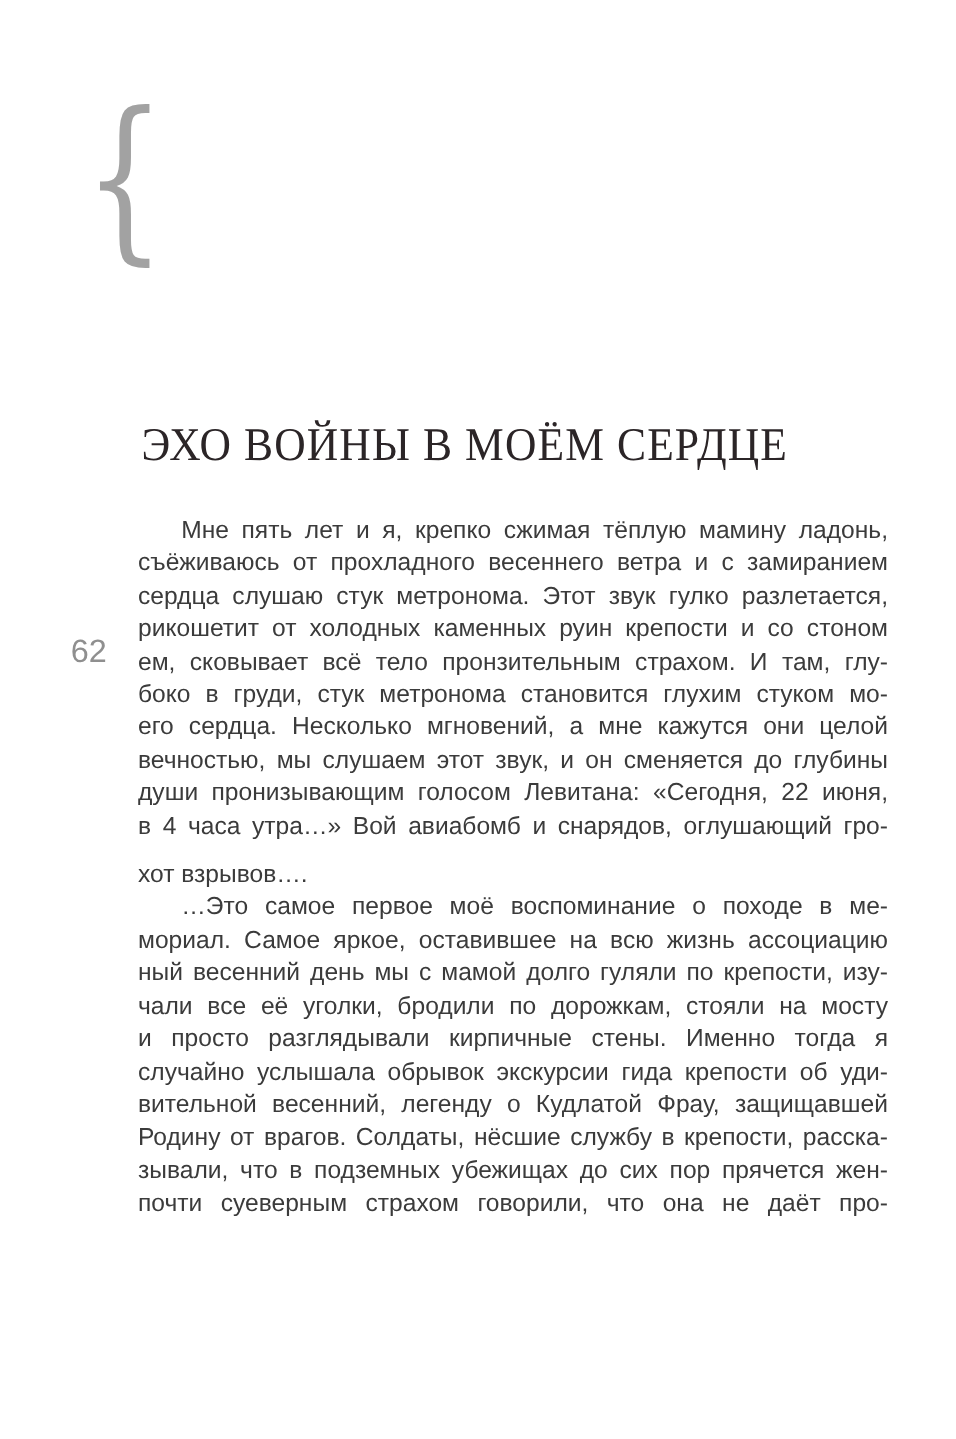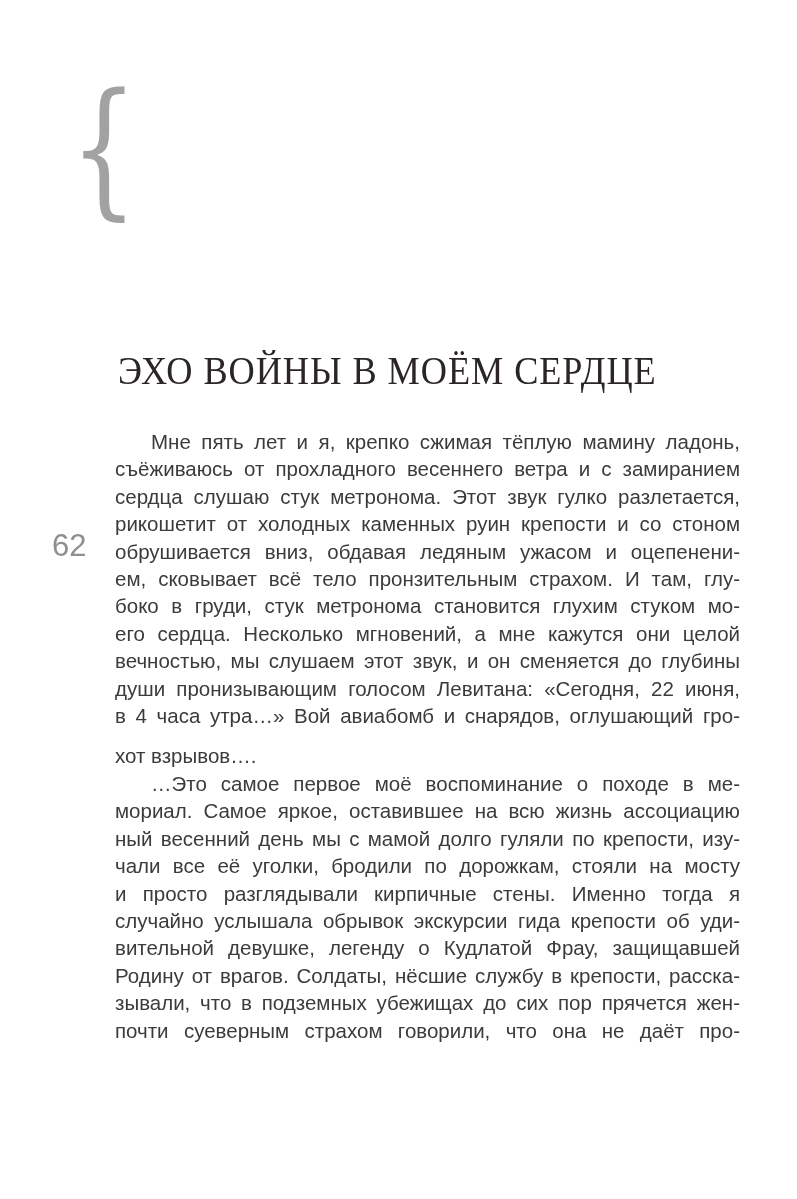--- a/index.html
+++ b/index.html
@@ -50,21 +50,22 @@
     color: #565656;
     line-height: 29px;
   }
 
   
   .page-number {
     position: absolute;
     left: 52px;
     top: 528px;
     width: 44px;
-    font-size: 31px;
+    text-align: center;
+    font-size: 27px;
     color: #8f8f8f;
   }
 
   
   .title {
     position: absolute;
     left: 118px;
     top: 348px;
     width: 640px;
     font-family: "Liberation Serif", serif;
@@ -110,33 +111,32 @@
 
   <div class="page-number">62</div>
 
   <h1 class="title" style="margin:0;">ЭХО ВОЙНЫ В МОЁМ СЕРДЦЕ</h1>
 
   <div class="body-text">
       <div class="line indent">Мне пять лет и я, крепко сжимая тёплую мамину ладонь,</div>
       <div class="line">съёживаюсь от прохладного весеннего ветра и с замиранием</div>
       <div class="line">сердца слушаю стук метронома. Этот звук гулко разлетается,</div>
       <div class="line">рикошетит от холодных каменных руин крепости и со стоном</div>
-      <div class="line">обрушивается вниз, обдавая ледяным ужасом и оцепенени-</div>
       <div class="line">ем, сковывает всё тело пронзительным страхом. И там, глу-</div>
       <div class="line">боко в груди, стук метронома становится глухим стуком мо-</div>
       <div class="line">его сердца. Несколько мгновений, а мне кажутся они целой</div>
       <div class="line">вечностью, мы слушаем этот звук, и он сменяется до глубины</div>
       <div class="line">души пронизывающим голосом Левитана: «Сегодня, 22 июня,</div>
       <div class="line">в 4 часа утра…» Вой авиабомб и снарядов, оглушающий гро-</div>
       <div class="line end">хот взрывов….</div>
       <div class="line indent">…Это самое первое моё воспоминание о походе в ме-</div>
       <div class="line">мориал. Самое яркое, оставившее на всю жизнь ассоциацию</div>
       <div class="line">ный весенний день мы с мамой долго гуляли по крепости, изу-</div>
       <div class="line">чали все её уголки, бродили по дорожкам, стояли на мосту</div>
       <div class="line">и просто разглядывали кирпичные стены.  Именно тогда я</div>
       <div class="line">случайно услышала обрывок экскурсии гида крепости об уди-</div>
-      <div class="line">вительной девушке, легенду о Кудлатой Фрау, защищавшей</div>
+      <div class="line">вительной весенний, легенду о Кудлатой Фрау, защищавшей</div>
       <div class="line">Родину от врагов. Солдаты, нёсшие службу в крепости, расска-</div>
       <div class="line">зывали, что в подземных убежищах до сих пор прячется жен-</div>
       <div class="line">почти суеверным страхом говорили, что она не даёт про-</div>
     </div>
 
 </div>
 
 </body></html>

